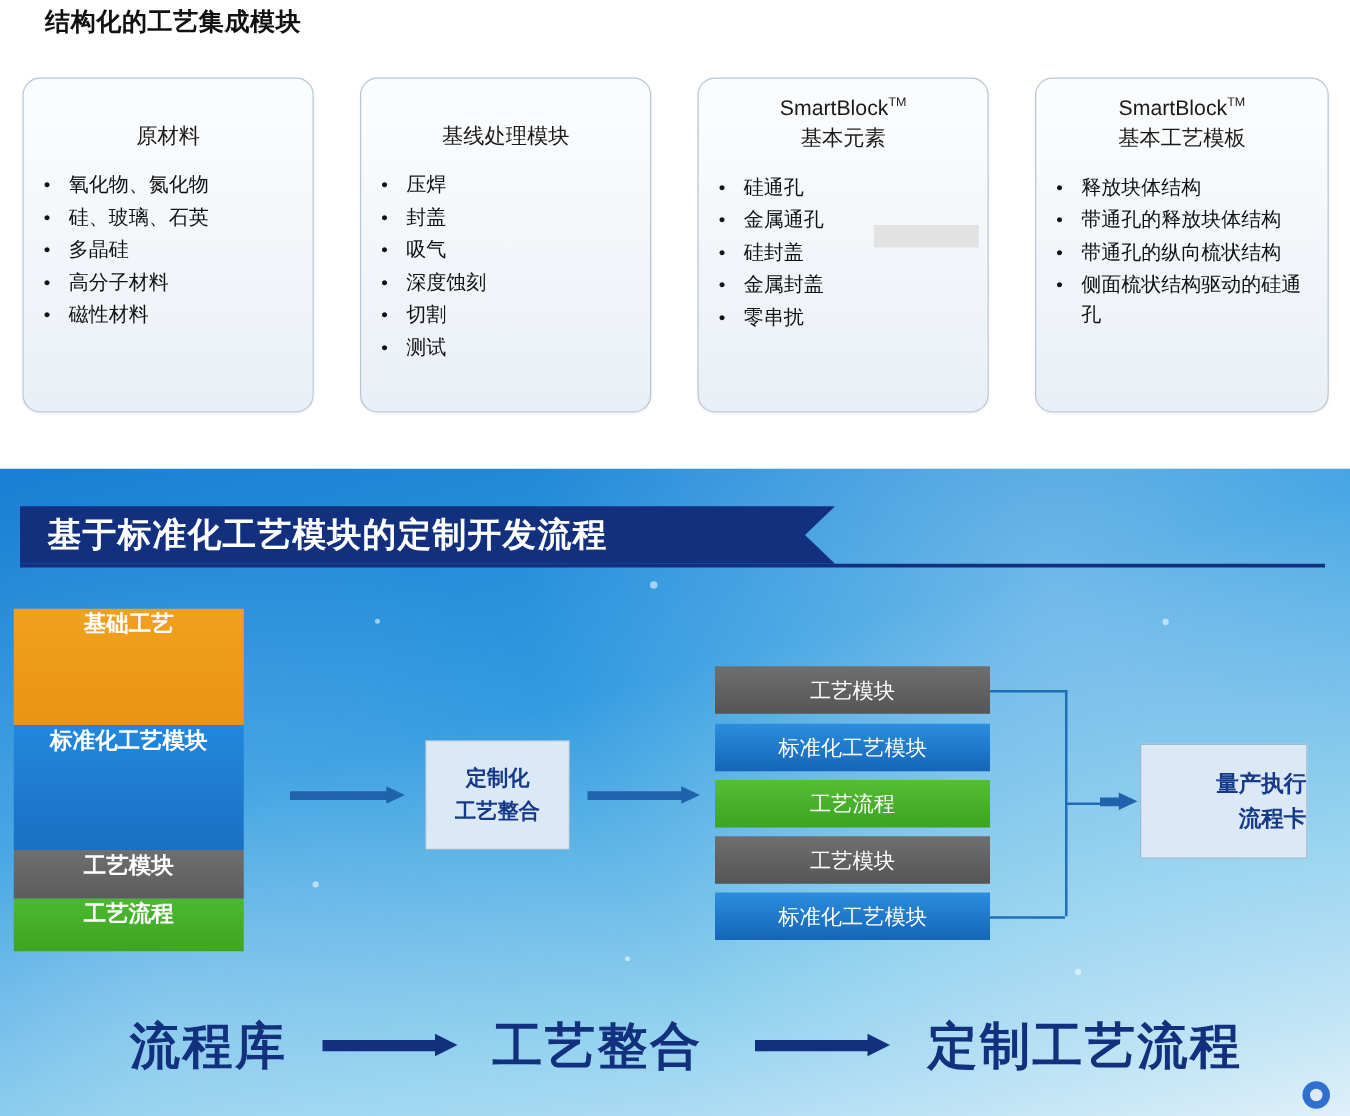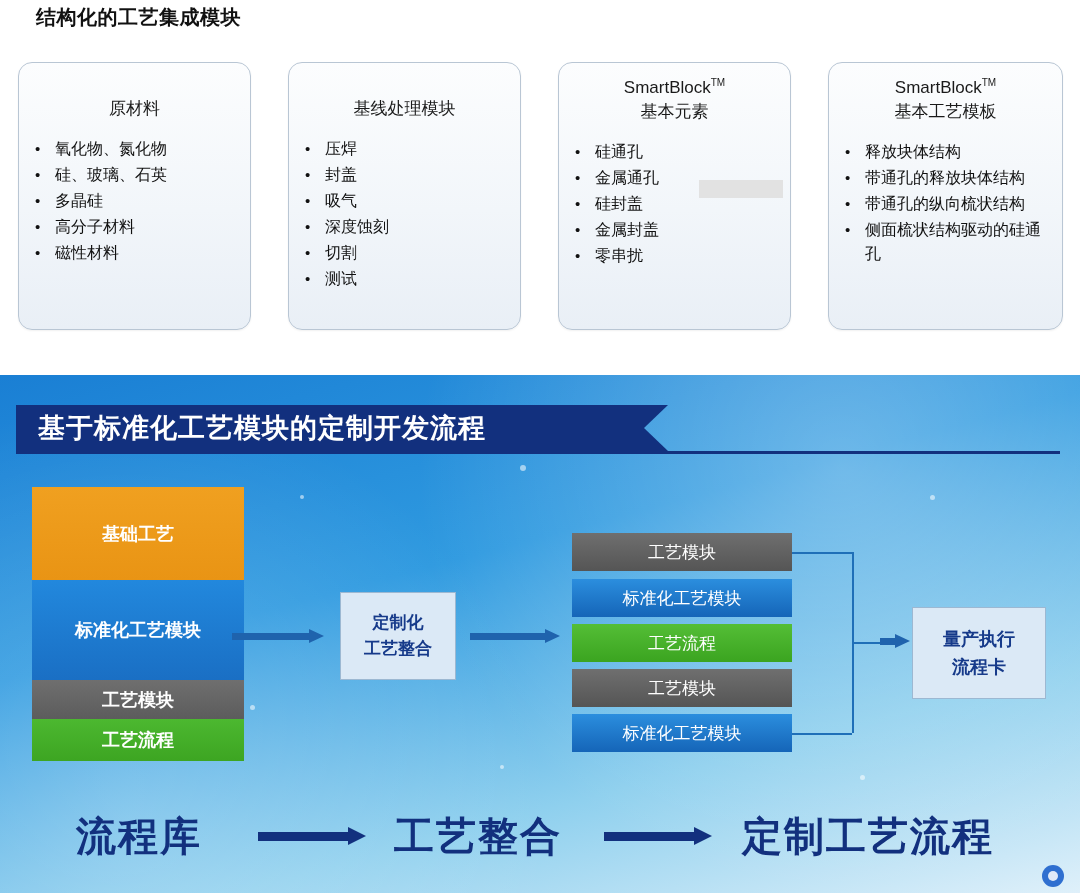--- a/index.html
+++ b/index.html
@@ -142,24 +142,24 @@
     left: 16px;
     top: 76px;
     width: 1044px;
     height: 3px;
     background: #12307e;
   }
 
   
   .stack-item {
     position: absolute;
-    left: 32px;
-    width: 212px;
+    left: 11px;
+    width: 184px;
     display: flex;
-    align-items: center;
+    align-items: flex-start;
     justify-content: center;
     color: #ffffff;
     font-size: 18px;
     font-weight: bold;
   }
   .stack-1 { top: 112px; height: 93px; background: linear-gradient(180deg,#f0a020 0%, #e99414 100%); }
   .stack-2 { top: 205px; height: 100px; background: linear-gradient(180deg,#2288dd 0%, #1a6fc4 100%); }
   .stack-3 { top: 305px; height: 39px; background: linear-gradient(180deg,#6f6f6f 0%, #5c5c5c 100%); }
   .stack-4 { top: 344px; height: 42px; background: linear-gradient(180deg,#4cb830 0%, #3da522 100%); }
 
@@ -229,27 +229,26 @@
     position: absolute;
     left: 912px;
     top: 220px;
     width: 134px;
     height: 92px;
     background: #dbe9f6;
     border: 1px solid #9cb8d2;
     box-sizing: border-box;
     display: flex;
     flex-direction: column;
-    align-items: center;
+    align-items: flex-end;
     justify-content: center;
     color: #163a8a;
     font-size: 18px;
     font-weight: bold;
     line-height: 28px;
-    margin-top: 12px;
   }
 
   
   .arrow {
     position: absolute;
     height: 14px;
   }
   .arrow .shaft {
     position: absolute;
     left: 0; top: 4px;
@@ -277,21 +276,21 @@
   
   .summary-word {
     position: absolute;
     top: 434px;
     color: #12307e;
     font-size: 40px;
     font-weight: bold;
     letter-spacing: 2px;
     white-space: nowrap;
   }
-  .sw-1 { left: 76px; }
+  .sw-1 { left: 104px; }
   .sw-2 { left: 394px; }
   .sw-3 { left: 742px; }
 
   .big-arrow {
     position: absolute;
     top: 452px;
     height: 18px;
   }
   .big-arrow .shaft {
     position: absolute;

